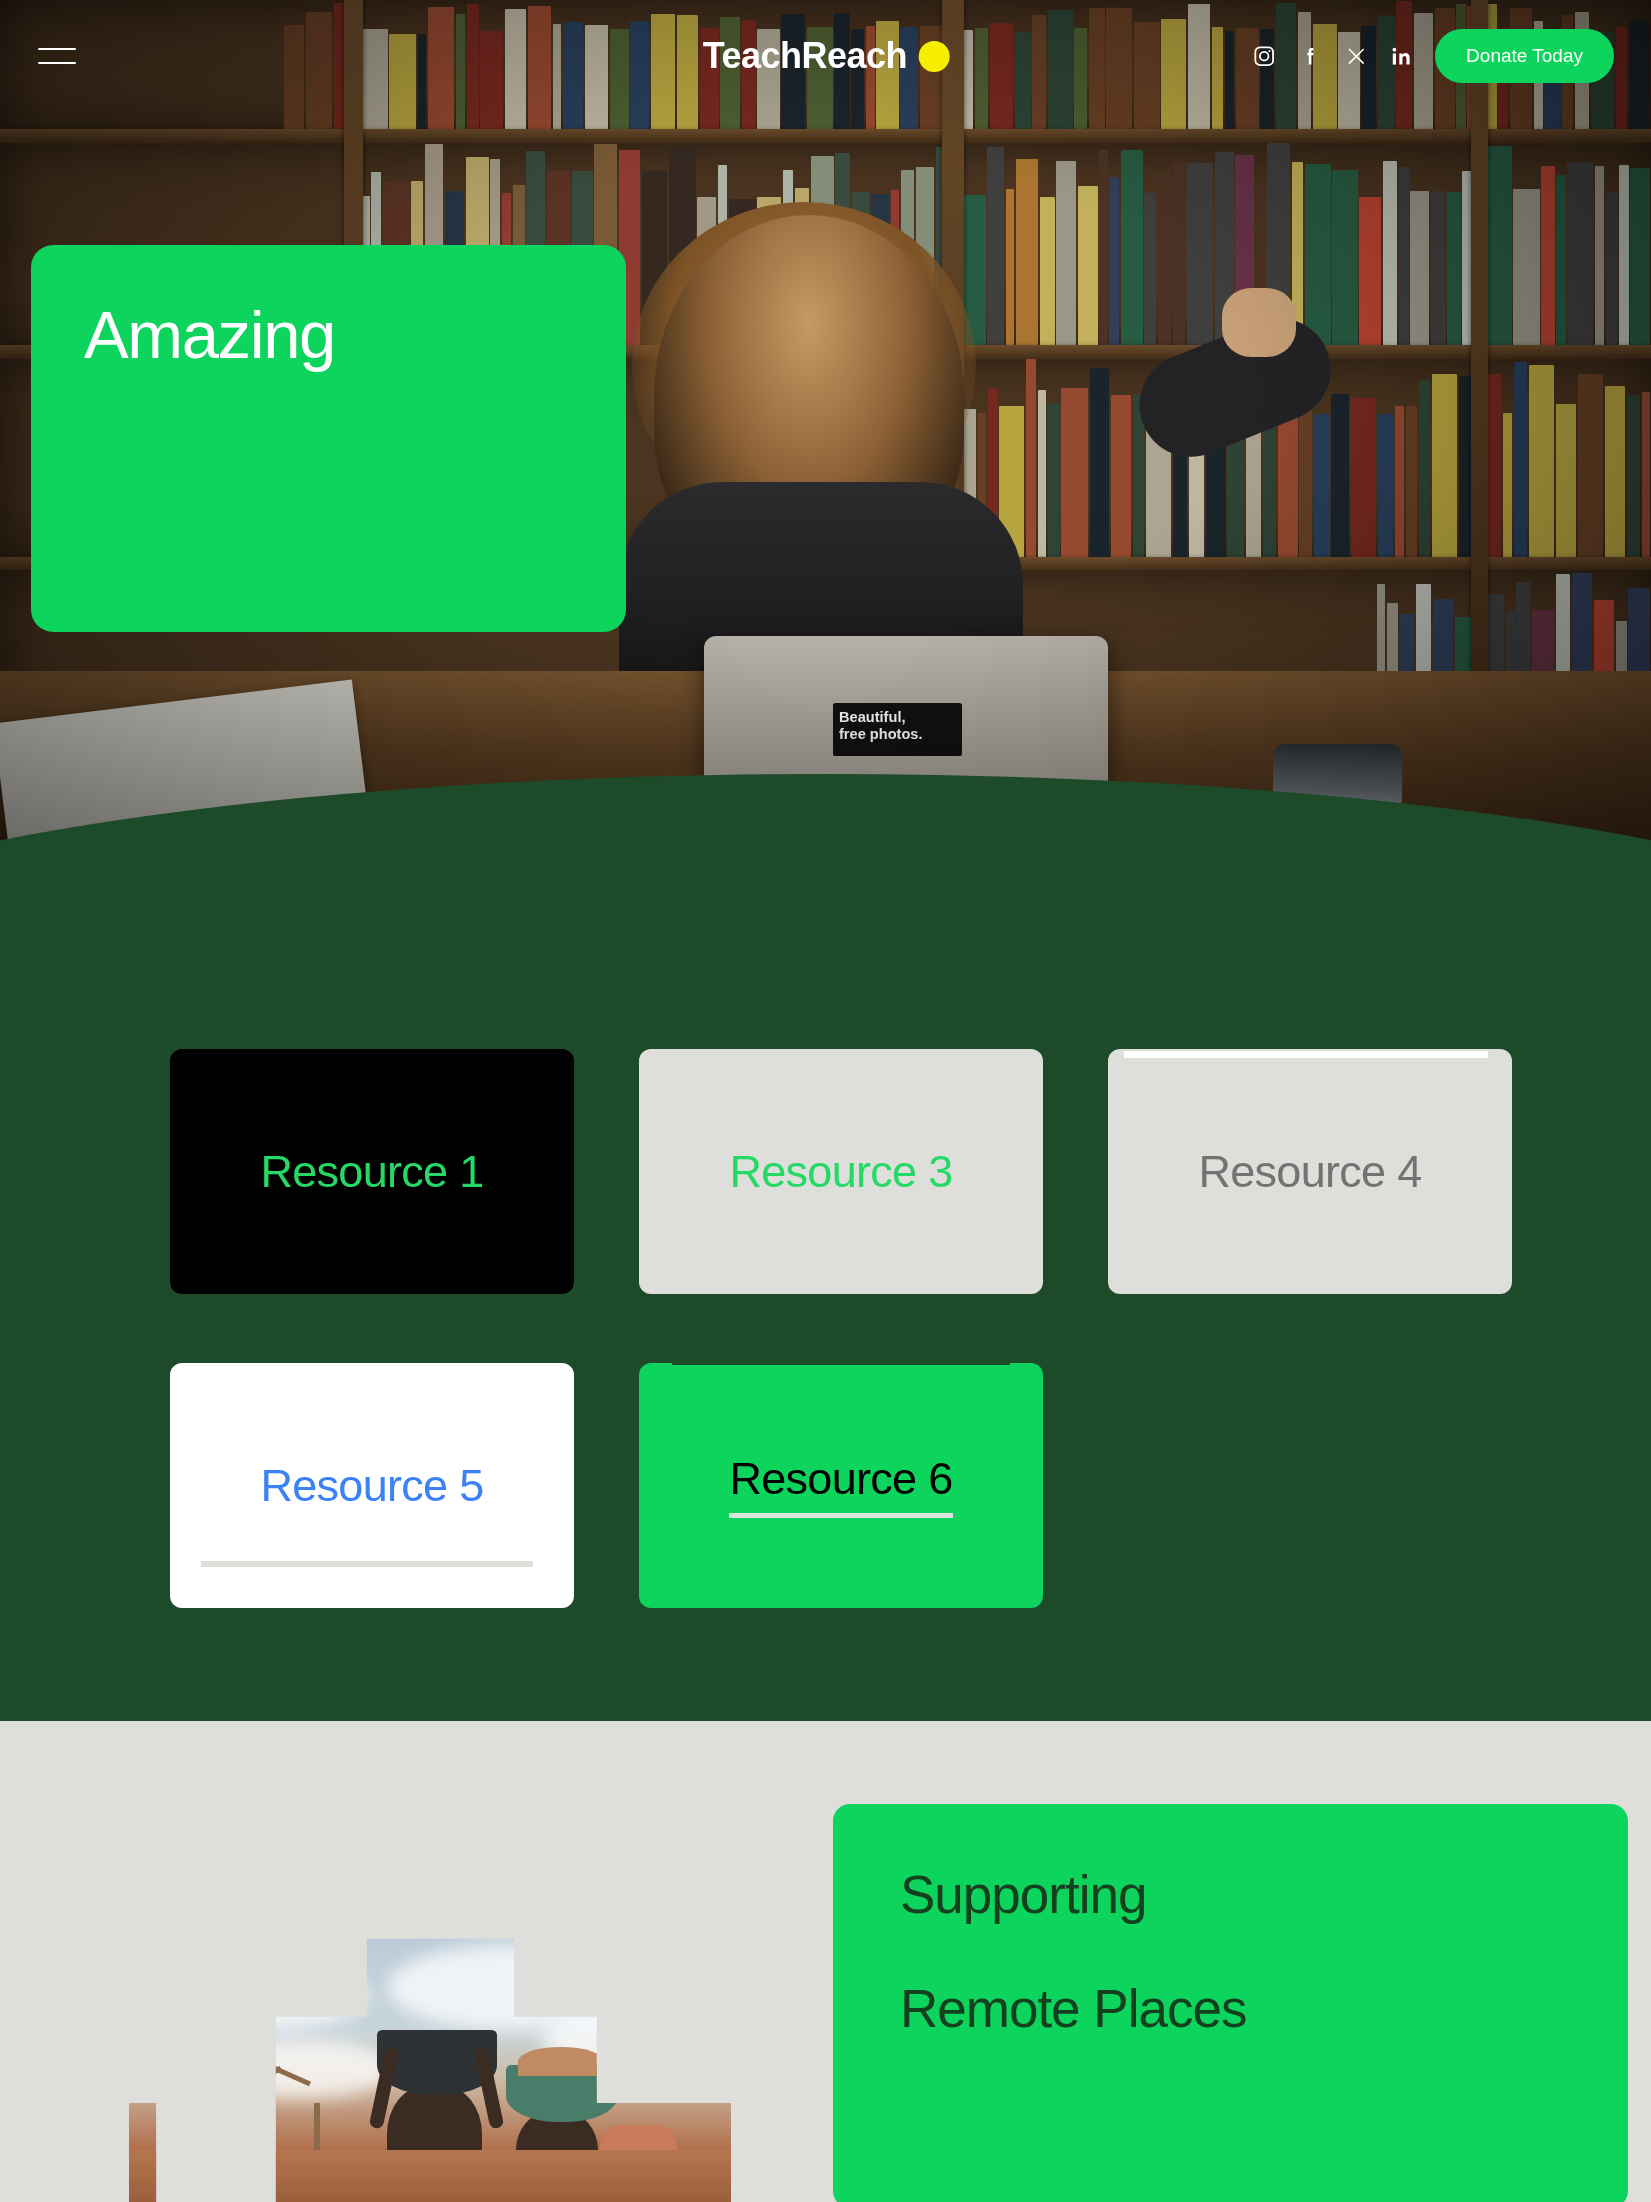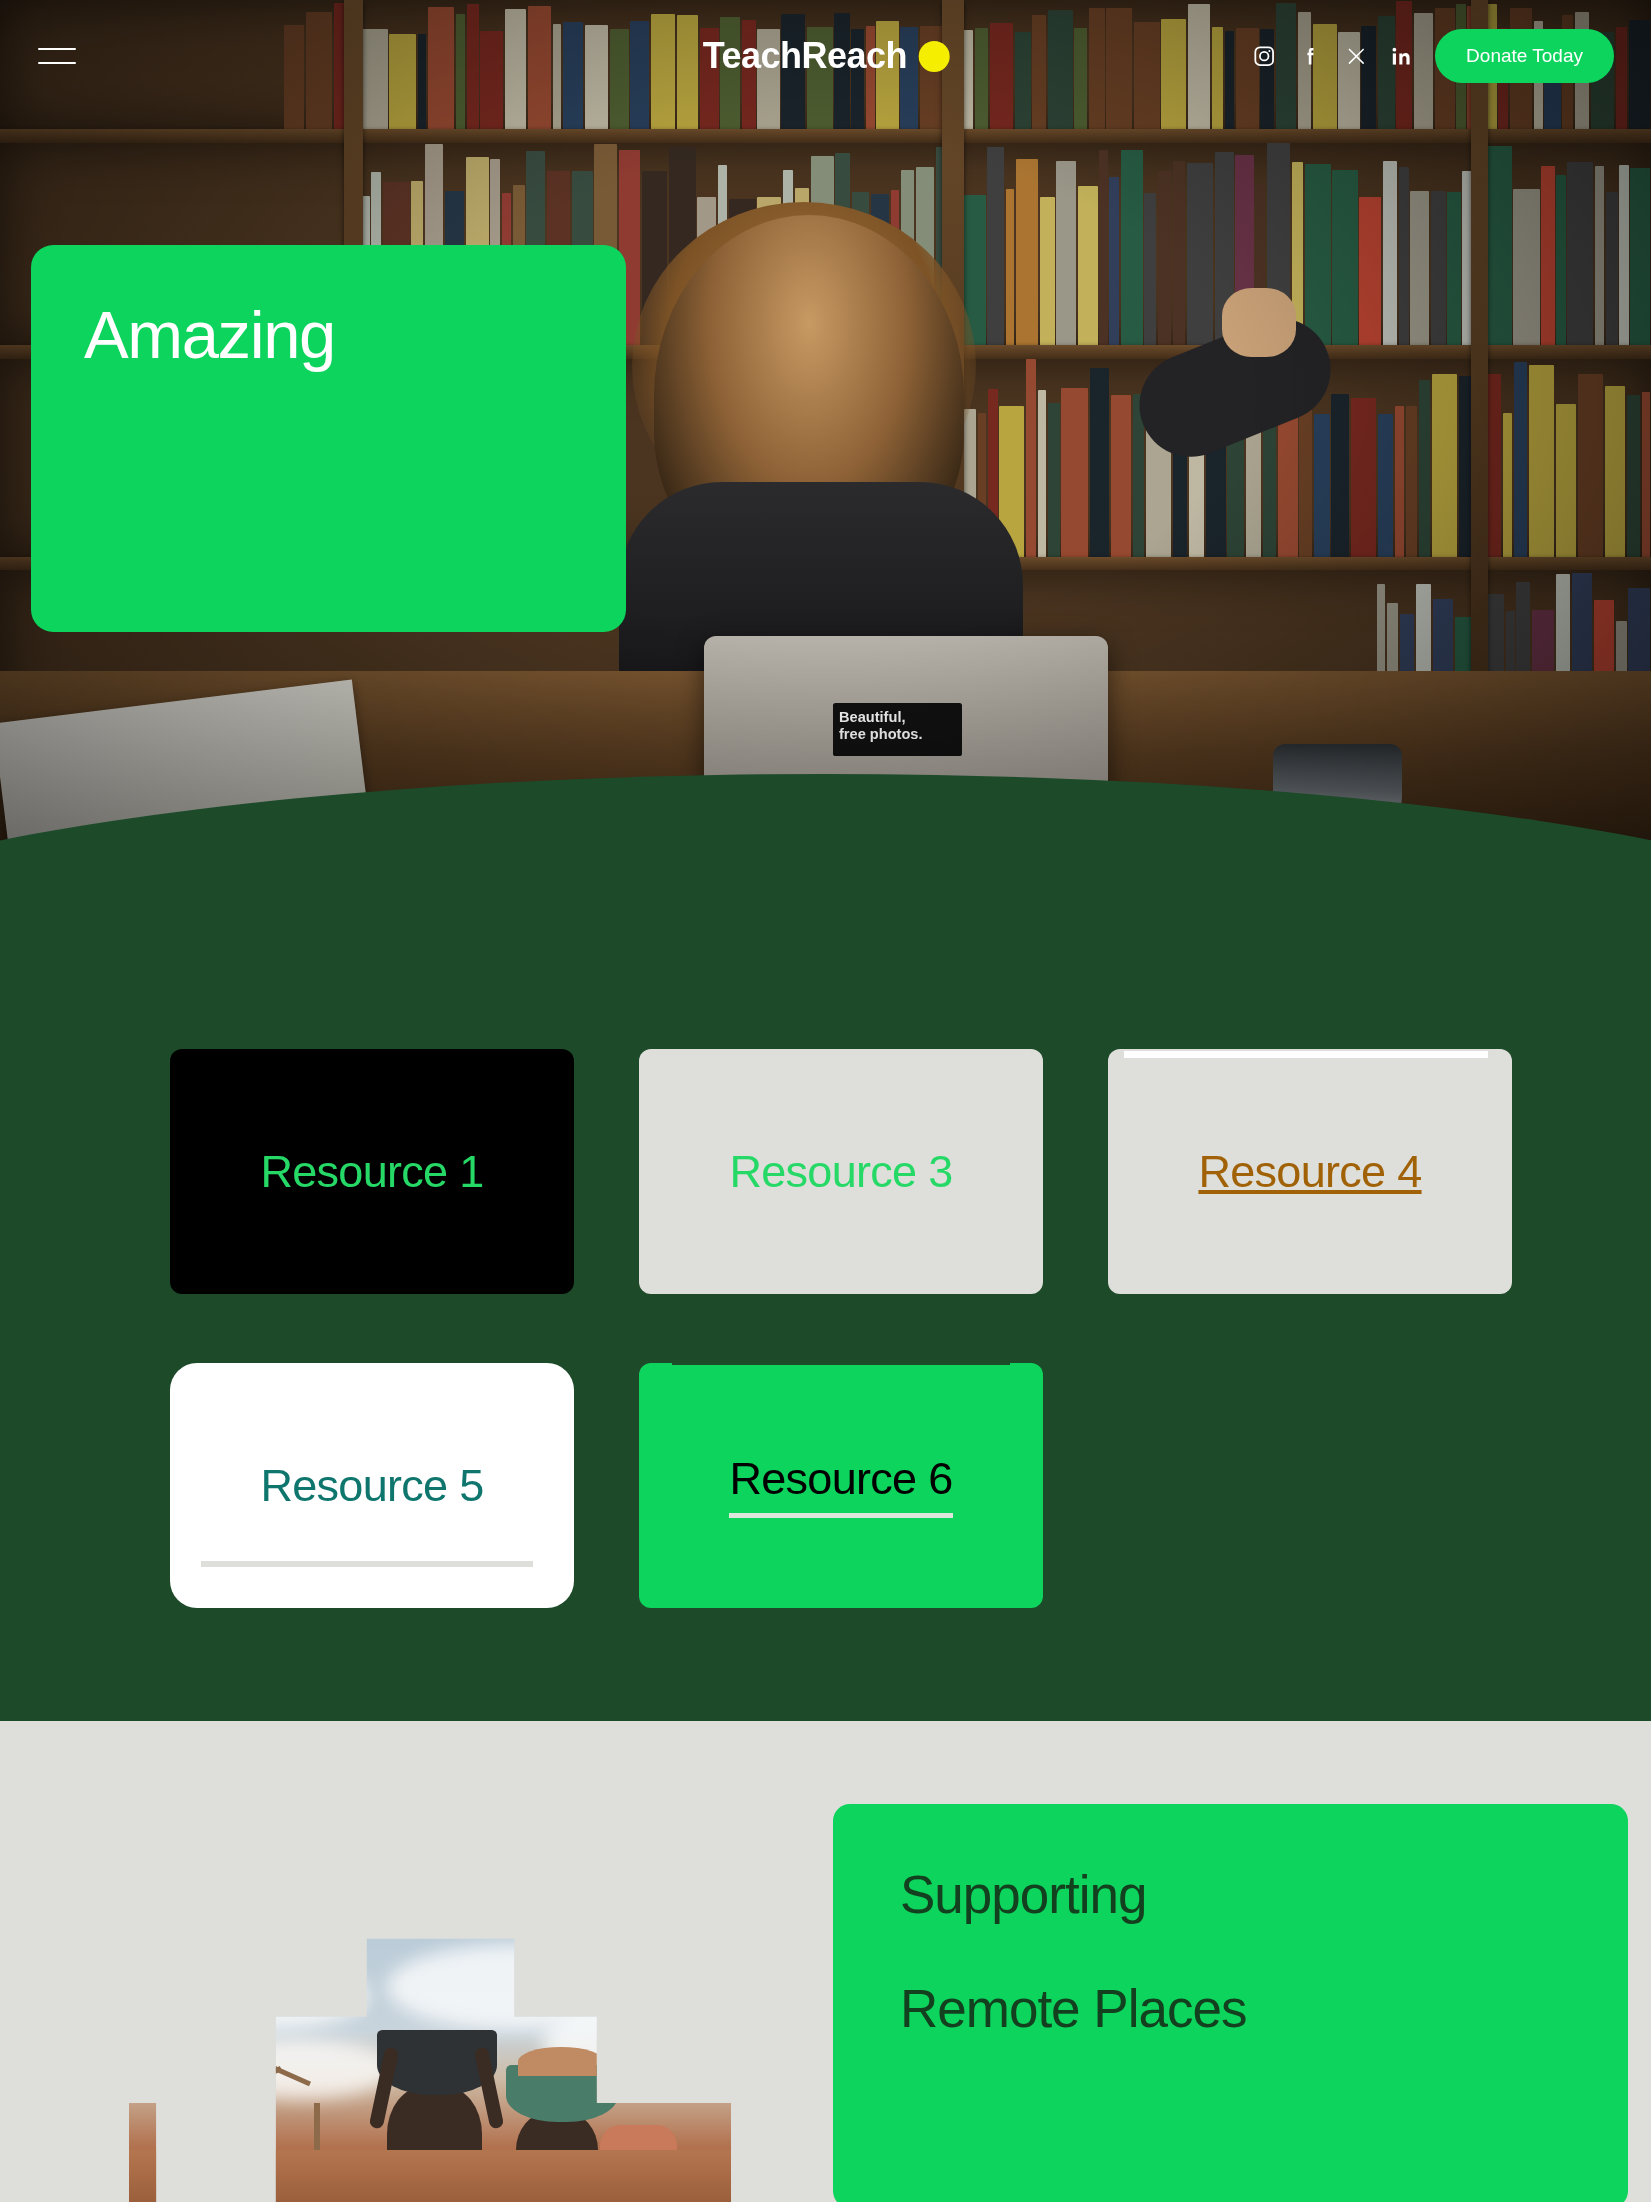--- a/index.html
+++ b/index.html
@@ -166,22 +166,22 @@
   .card {
     position:relative; border-radius:12px;
     display:flex; align-items:center; justify-content:center;
     font-size:45px; font-weight:400; letter-spacing:-0.7px;
     cursor:pointer; overflow:visible;
   }
   .card .lbl { position:relative; z-index:2; }
   .card.c1 { background:#000000; color:#26D967; }
   .card.c2 { background:#0DD45C; color:#000000; }
   .card.c3 { background:#DEDFDA; color:#26D967; }
-  .card.c4 { background:#DEDFDA; color:#a16207;text-decoration:underline; }
-  .card.c5 { background:#FFFFFF; color:#0f766e;border-radius:27px; }
+  .card.c4 { background:#DEDFDA; color:#737373; }
+  .card.c5 { background:#FFFFFF; color:#3b82f6; }
   .card.c6 { background:#0DD45C; color:#000000; }
 
   .ul-white { border-bottom:5.2px solid #FFFFFF; padding-bottom:7.7px; }
   .ul-pale  { border-bottom:5.2px solid #DCE6DD; padding-bottom:7.7px; }
 
   .bar { position:absolute; height:7.7px; z-index:1; }
   .bar.top-white  { top:1.7px; left:15.5px; right:24px; background:#FFFFFF; }
   .bar.top-dark   { top:-6px; left:33px; right:33px; background:#1D4B2A; height:7.7px; }
   .bar.bottom-grey{ bottom:41px; left:31px; right:41px; background:#DEDFDA; height:6px; }
 

